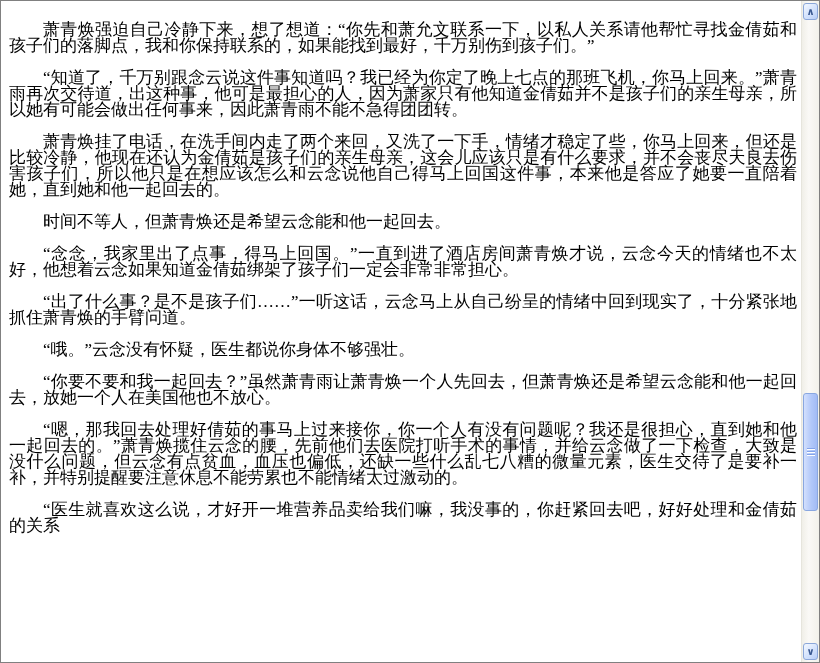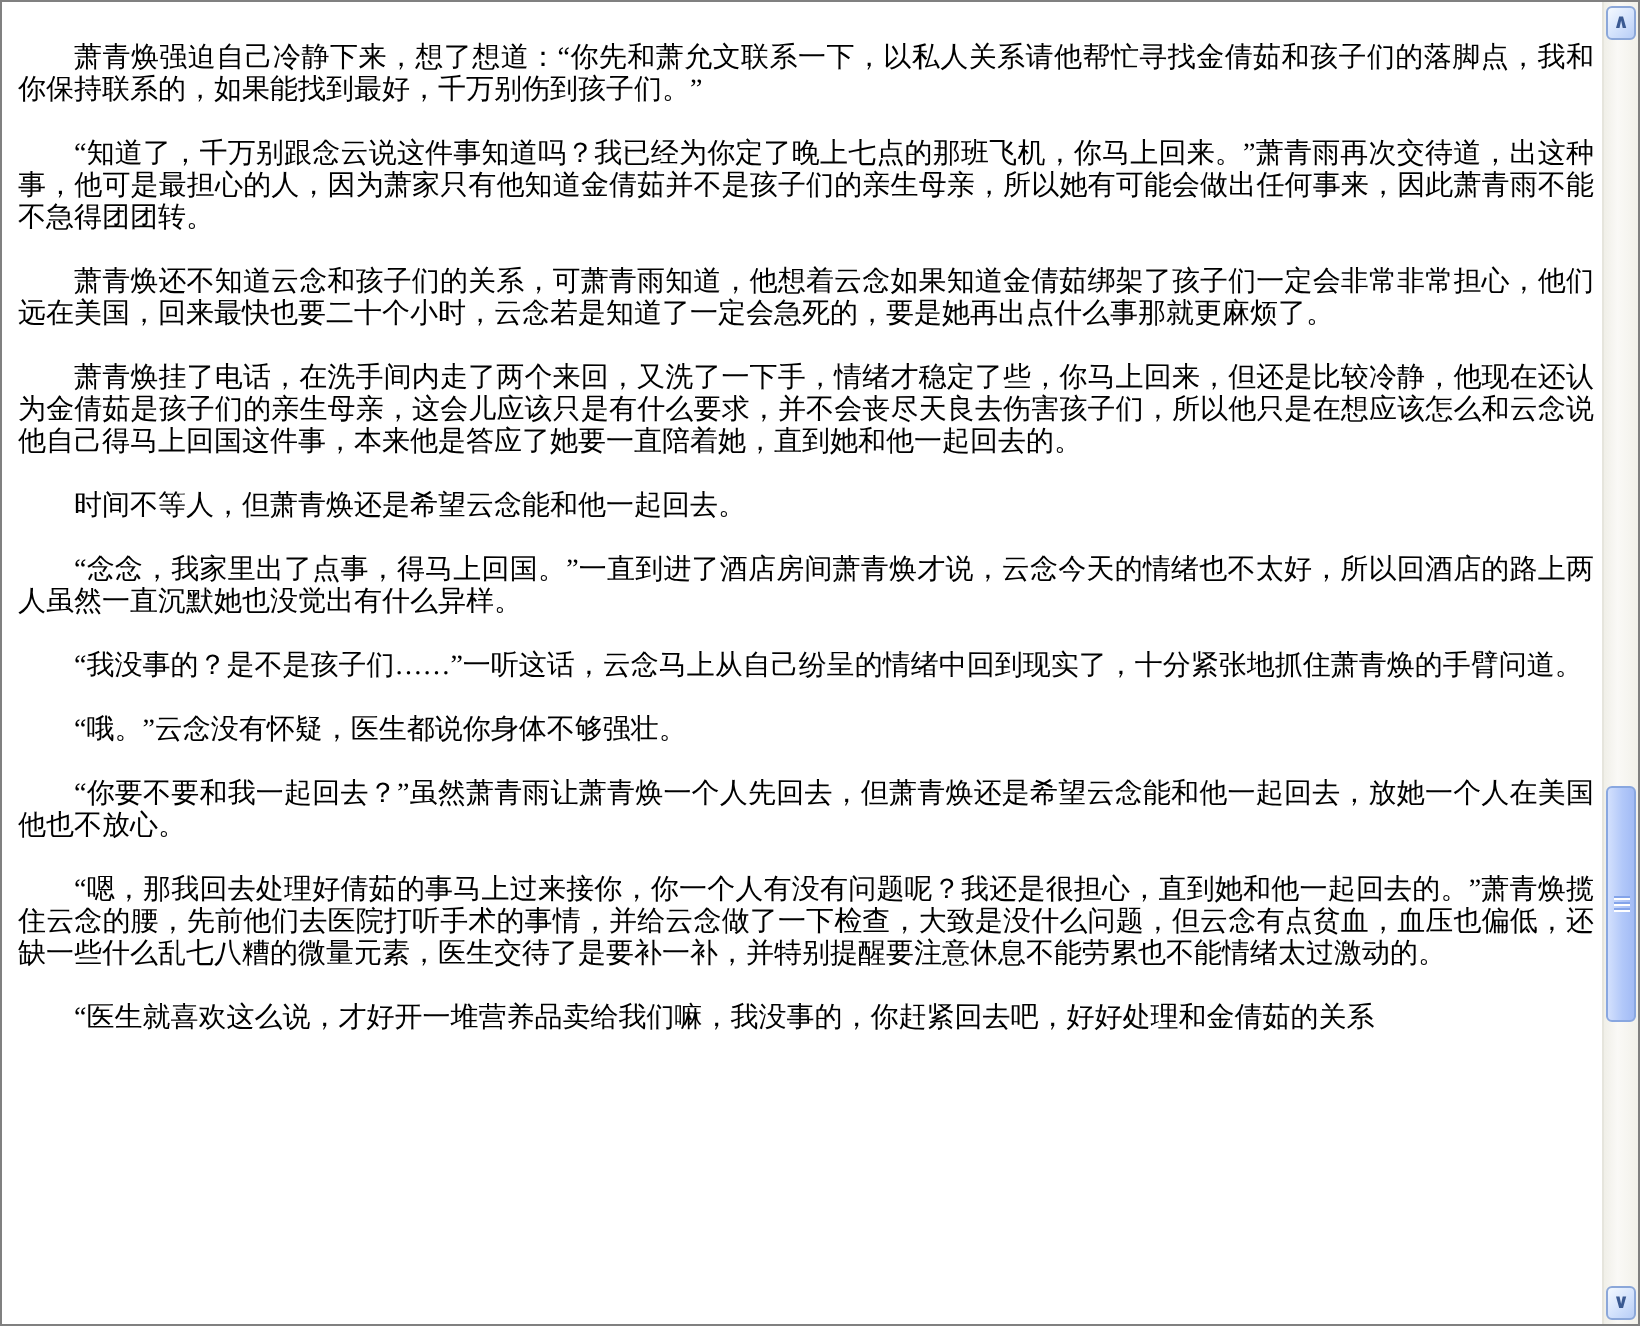--- a/index.html
+++ b/index.html
@@ -16,21 +16,21 @@
     background: #ffffff;
     display: flex;
     flex-direction: row;
     overflow: hidden;
     font-family: "Liberation Serif", "DejaVu Serif", serif;
   }
   .content {
     flex: 1 1 auto;
     overflow: hidden;
     padding: 21px 4px 0 8px;
-    font-size: 14px;
+    font-size: 17px;
     line-height: 16px;
     color: #000000;
     text-align: justify;
   }
   .para {
     margin: 0 0 16px 0;
     text-indent: 2em;
     word-break: break-all;
   }
   
@@ -91,25 +91,24 @@
     );
   }
 </style>
 </head>
 <body>
 
 <div class="window">
   <div class="content">
     <p class="para">萧青焕强迫自己冷静下来，想了想道：“你先和萧允文联系一下，以私人关系请他帮忙寻找金倩茹和孩子们的落脚点，我和你保持联系的，如果能找到最好，千万别伤到孩子们。”</p>
     <p class="para">“知道了，千万别跟念云说这件事知道吗？我已经为你定了晚上七点的那班飞机，你马上回来。”萧青雨再次交待道，出这种事，他可是最担心的人，因为萧家只有他知道金倩茹并不是孩子们的亲生母亲，所以她有可能会做出任何事来，因此萧青雨不能不急得团团转。</p>
-    <p class="para">萧青焕还不知道云念和孩子们的关系，可萧青雨知道，他想着云念如果知道金倩茹绑架了孩子们一定会非常非常担心，他们远在美国，回来最快也要二十个小时，云念若是知道了一定会急死的，要是她再出点什么事那就更麻烦了。</p>
     <p class="para">萧青焕挂了电话，在洗手间内走了两个来回，又洗了一下手，情绪才稳定了些，你马上回来，但还是比较冷静，他现在还认为金倩茹是孩子们的亲生母亲，这会儿应该只是有什么要求，并不会丧尽天良去伤害孩子们，所以他只是在想应该怎么和云念说他自己得马上回国这件事，本来他是答应了她要一直陪着她，直到她和他一起回去的。</p>
     <p class="para">时间不等人，但萧青焕还是希望云念能和他一起回去。</p>
-    <p class="para">“念念，我家里出了点事，得马上回国。”一直到进了酒店房间萧青焕才说，云念今天的情绪也不太好，所以回酒店的路上两人虽然一直沉默她也没觉出有什么异样。</p>
-    <p class="para">“我没事的？是不是孩子们……”一听这话，云念马上从自己纷呈的情绪中回到现实了，十分紧张地抓住萧青焕的手臂问道。</p>
+    <p class="para">“念念，我家里出了点事，得马上回国。”一直到进了酒店房间萧青焕才说，云念今天的情绪也不太好，他想着云念如果知道金倩茹绑架了孩子们一定会非常非常担心。</p>
+    <p class="para">“出了什么事？是不是孩子们……”一听这话，云念马上从自己纷呈的情绪中回到现实了，十分紧张地抓住萧青焕的手臂问道。</p>
     <p class="para">“哦。”云念没有怀疑，医生都说你身体不够强壮。</p>
     <p class="para">“你要不要和我一起回去？”虽然萧青雨让萧青焕一个人先回去，但萧青焕还是希望云念能和他一起回去，放她一个人在美国他也不放心。</p>
     <p class="para">“嗯，那我回去处理好倩茹的事马上过来接你，你一个人有没有问题呢？我还是很担心，直到她和他一起回去的。”萧青焕揽住云念的腰，先前他们去医院打听手术的事情，并给云念做了一下检查，大致是没什么问题，但云念有点贫血，血压也偏低，还缺一些什么乱七八糟的微量元素，医生交待了是要补一补，并特别提醒要注意休息不能劳累也不能情绪太过激动的。</p>
     <p class="para">“医生就喜欢这么说，才好开一堆营养品卖给我们嘛，我没事的，你赶紧回去吧，好好处理和金倩茹的关系</p>
   </div>
 
   <div class="scrollbar">
     <div class="scroll-btn">
       <span class="arrow">∧</span>
     </div>

